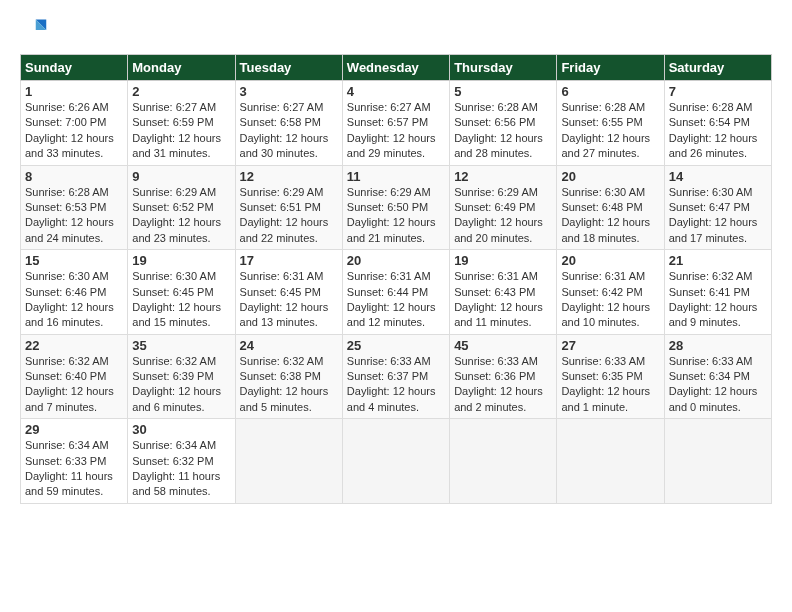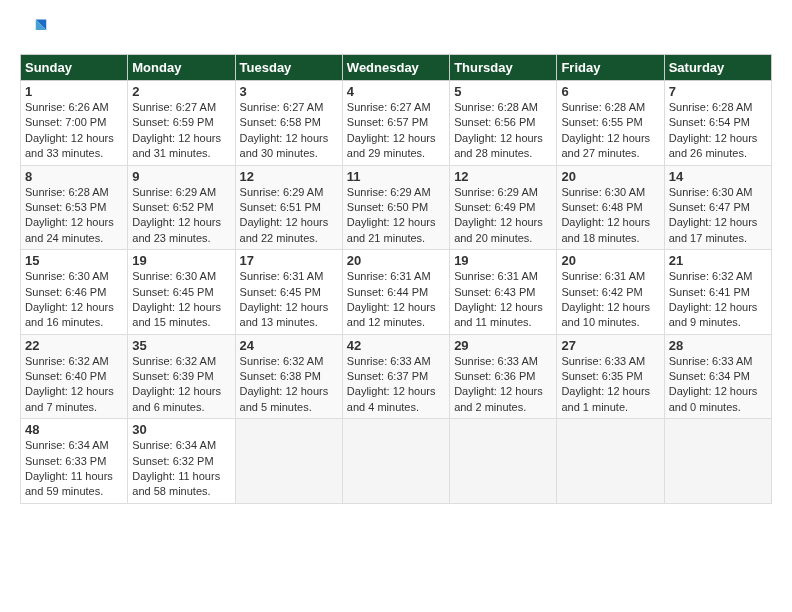--- a/index.html
+++ b/index.html
@@ -230,39 +230,39 @@
           </td>
           <td>
             <span class="day-num">35</span>
             <div class="day-info">Sunrise: 6:32 AM<br>Sunset: 6:39 PM<br>Daylight: 12 hours<br>and 6 minutes.</div>
           </td>
           <td>
             <span class="day-num">24</span>
             <div class="day-info">Sunrise: 6:32 AM<br>Sunset: 6:38 PM<br>Daylight: 12 hours<br>and 5 minutes.</div>
           </td>
           <td>
-            <span class="day-num">42</span>
+            <span class="day-num">25</span>
             <div class="day-info">Sunrise: 6:33 AM<br>Sunset: 6:37 PM<br>Daylight: 12 hours<br>and 4 minutes.</div>
           </td>
           <td>
-            <span class="day-num">29</span>
+            <span class="day-num">45</span>
             <div class="day-info">Sunrise: 6:33 AM<br>Sunset: 6:36 PM<br>Daylight: 12 hours<br>and 2 minutes.</div>
           </td>
           <td>
             <span class="day-num">27</span>
             <div class="day-info">Sunrise: 6:33 AM<br>Sunset: 6:35 PM<br>Daylight: 12 hours<br>and 1 minute.</div>
           </td>
           <td>
             <span class="day-num">28</span>
             <div class="day-info">Sunrise: 6:33 AM<br>Sunset: 6:34 PM<br>Daylight: 12 hours<br>and 0 minutes.</div>
           </td>
         </tr>
         <tr>
           <td>
-            <span class="day-num">48</span>
+            <span class="day-num">29</span>
             <div class="day-info">Sunrise: 6:34 AM<br>Sunset: 6:33 PM<br>Daylight: 11 hours<br>and 59 minutes.</div>
           </td>
           <td>
             <span class="day-num">30</span>
             <div class="day-info">Sunrise: 6:34 AM<br>Sunset: 6:32 PM<br>Daylight: 11 hours<br>and 58 minutes.</div>
           </td>
           <td class="empty"></td>
           <td class="empty"></td>
           <td class="empty"></td>
           <td class="empty"></td>

